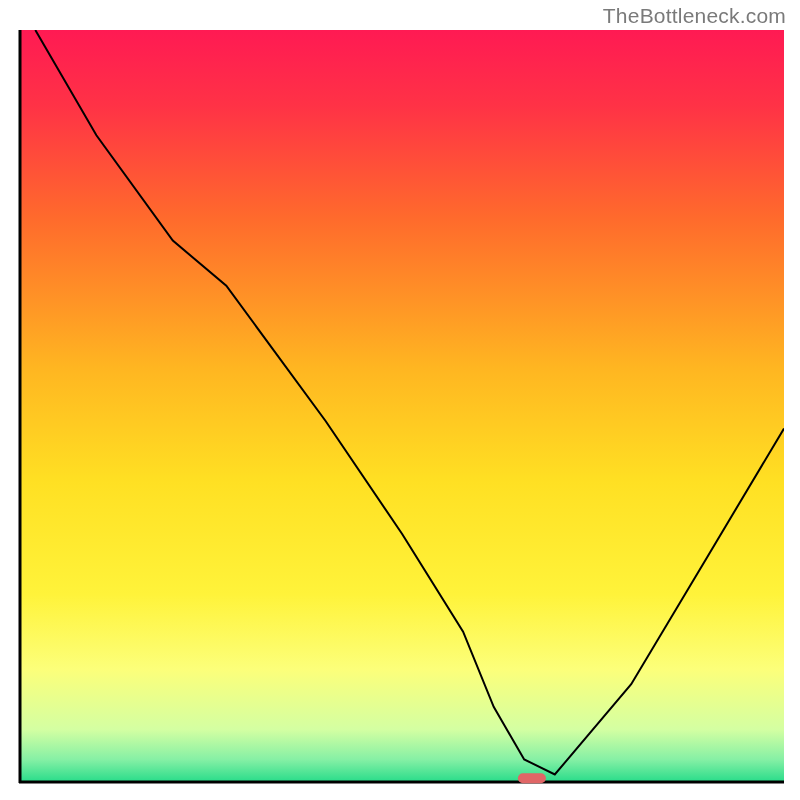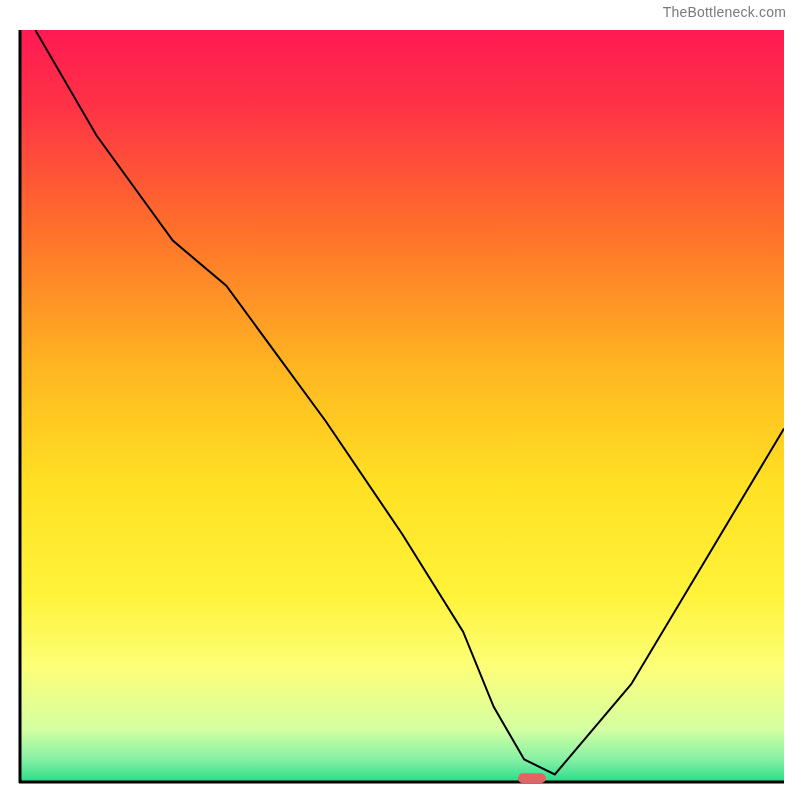--- a/index.html
+++ b/index.html
@@ -15,21 +15,21 @@
     position: relative;
     width: 800px;
     height: 800px;
     box-sizing: border-box;
   }
   .watermark {
     position: absolute;
     top: 4px;
     right: 14px;
     color: #7a7a7a;
-    font-size: 14px;
+    font-size: 21px;
     font-weight: 500;
     letter-spacing: 0.2px;
     cursor: default;
   }
   .plot {
     position: absolute;
     left: 18px;
     top: 30px;
     width: 766px;
     height: 754px;

